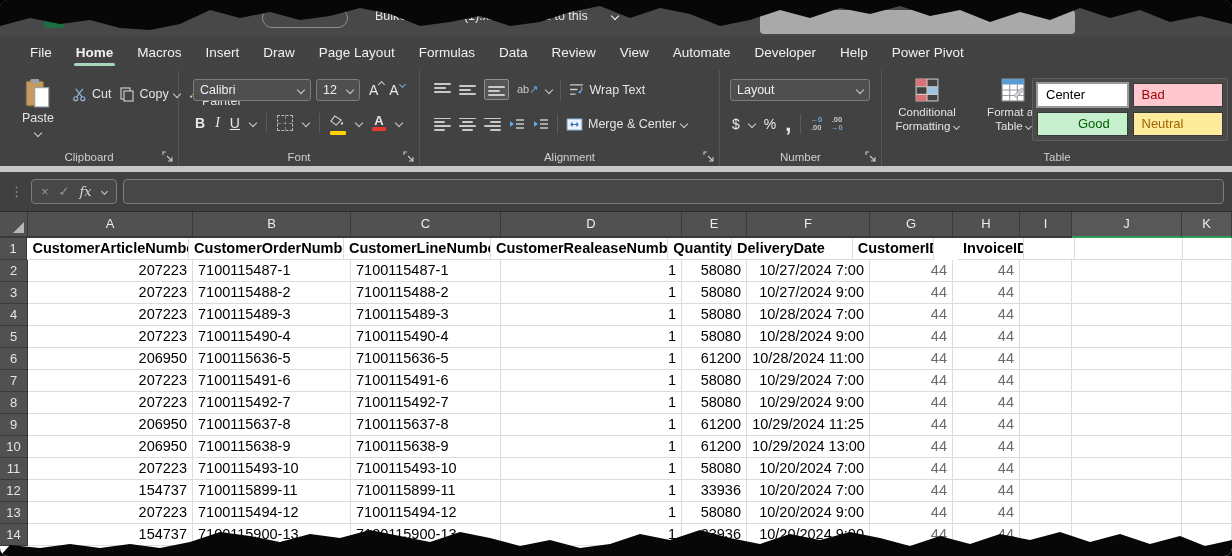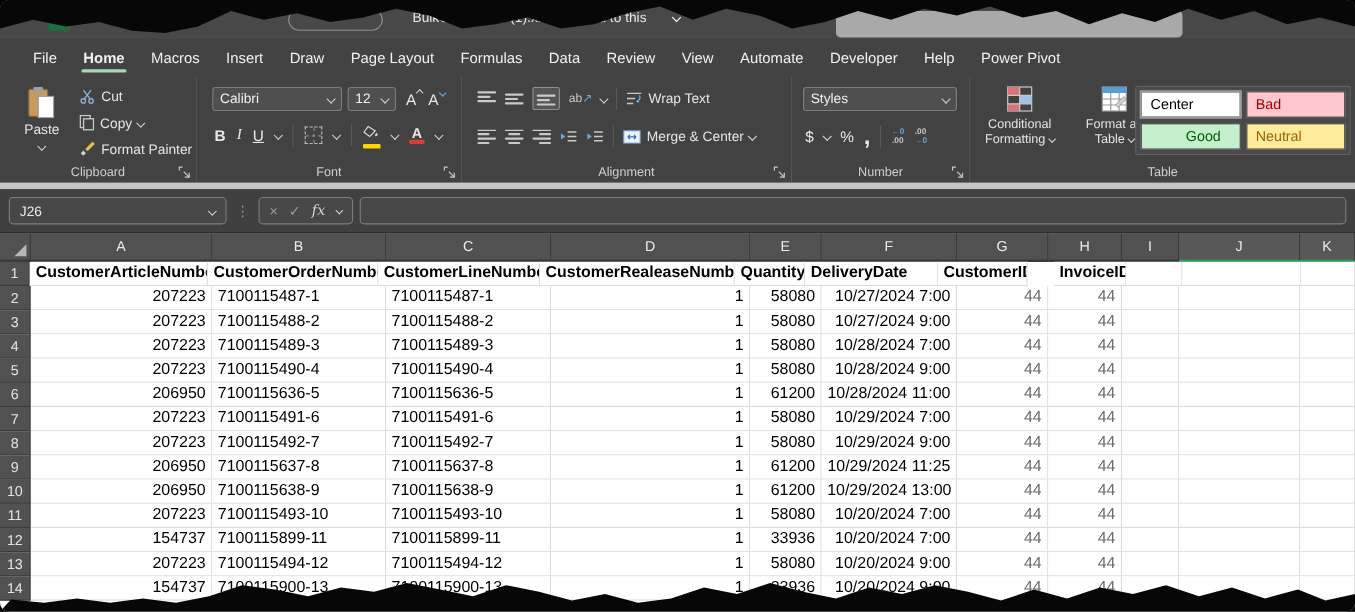--- a/index.html
+++ b/index.html
@@ -24,21 +24,21 @@
   .rgroup{position:relative;height:100%;border-right:1px solid #555;flex:0 0 auto;}
   .glabel{position:absolute;bottom:3px;left:0;right:0;text-align:center;font-size:11.5px;color:#cfcfcf;}
   .launcher{position:absolute;bottom:4px;right:5px;width:11px;height:11px;}
   .chv{display:inline-block;width:5px;height:5px;border-right:1.4px solid #cfcfcf;border-bottom:1.4px solid #cfcfcf;transform:rotate(45deg);vertical-align:middle;}
   .chvU{display:inline-block;width:5px;height:5px;border-left:1.4px solid #cfcfcf;border-top:1.4px solid #cfcfcf;transform:rotate(45deg);vertical-align:middle;}
   .blue{border-color:#6fa8dc!important;}
   .rbtn{display:flex;align-items:center;gap:5px;font-size:12.5px;color:#e4e4e4;}
   
   .g-clip{width:178px;}
   .paste{position:absolute;left:14px;top:8px;width:48px;text-align:center;font-size:12.5px;}
-  .clipcol{position:absolute;left:72px;top:10px;display:flex;flex-direction:column;gap:9px;}
+  .clipcol{position:absolute;left:72px;top:10px;display:flex;gap:9px;}
   
   .g-font{width:240px;}
   .combo{display:flex;align-items:center;justify-content:space-between;background:#4f4f4f;border:1px solid #7d7d7d;
          border-radius:3px;color:#f0f0f0;font-size:12.5px;padding:0 6px;height:22px;box-sizing:border-box;}
   .fontrow1{position:absolute;left:14px;top:9px;display:flex;gap:5px;align-items:center;}
   .fontrow2{position:absolute;left:16px;top:42px;display:flex;gap:10px;align-items:center;height:22px;}
   .fbtn{font-size:14px;color:#e8e8e8;}
   .vsep{width:1px;height:20px;background:#5a5a5a;}
   .colorbar{display:block;height:4px;margin-top:1px;border-radius:1px;}
   
@@ -276,21 +276,21 @@
         </span>
       </div>
       <div class="glabel">Alignment</div>
       <svg class="launcher" viewBox="0 0 11 11">
           <path d="M1 4 V1 H4 M5 5 L10 10 M10 6 V10 H6" stroke="#c9c9c9" fill="none" stroke-width="1.1"></path>
         </svg>
     </div>
 
     <div class="rgroup g-num">
       <div class="combo" style="position:absolute;left:10px;top:9px;width:140px;">
-          <span>Styles</span>
+          <span>Layout</span>
           <span class="chv"></span>
         </div>
       <div class="alrow" style="left:12px;top:44px;gap:9px;">
         <span class="fbtn">$</span>
         <span class="chv"></span>
         <span class="fbtn">%</span>
         <span class="fbtn" style="font-size:22px;font-weight:bold;line-height:10px;vertical-align:top;">,</span>
         <span class="vsep"></span>
         <span class="decimal">
             <b>←0</b>
@@ -335,24 +335,20 @@
           <div class="stylecell" style="background: rgb(198, 239, 206); color: rgb(0, 97, 0); padding-left: 40px;">Good</div>
           <div class="stylecell" style="background: rgb(255, 235, 156); color: rgb(156, 101, 0);">Neutral</div>
         </div>
       <div class="glabel">Table</div>
     </div>
   </div>
 
   <div class="strip"></div>
 
   <div class="fbar">
-    <div class="namebox">
-        <span>J26</span>
-        <span class="chv"></span>
-      </div>
     <span class="dots">⋮</span>
     <div class="fxbox">
       <span>×</span>
       <span>✓</span>
       <span class="fx">fx</span>
       <span class="chv" style="width:4px;height:4px;"></span>
     </div>
     <div class="ffield"></div>
   </div>
 

